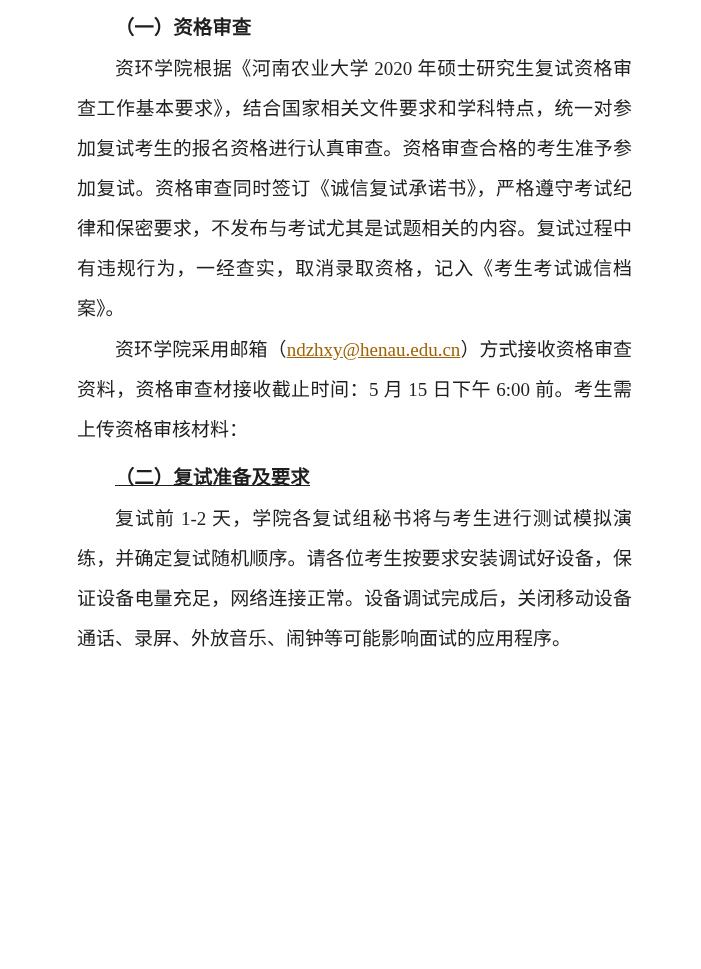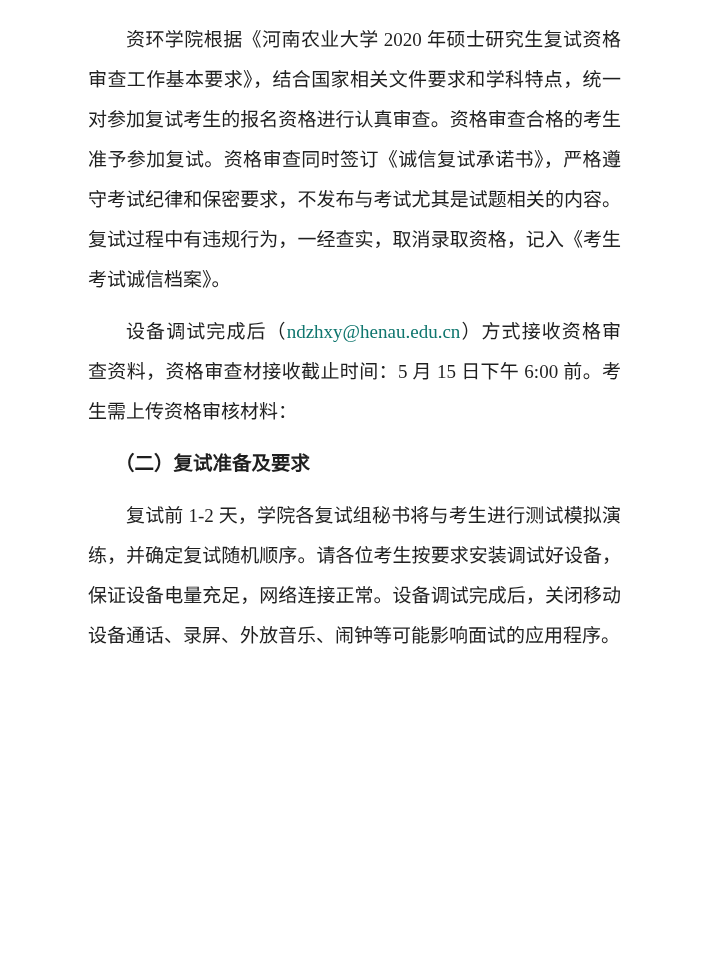--- a/index.html
+++ b/index.html
@@ -24,39 +24,42 @@
   .doc-heading {
     margin: 0;
     font-size: 19.5px;
     font-weight: bold;
     text-indent: 2em;
     line-height: 40px;
     text-align: left;
   }
   .doc-heading.second {
     margin-top: 8px;
+    text-decoration: underline;
   }
   .doc-para {
-    margin: 12px;
+    margin: 1px;
     text-indent: 2em;
   }
   .email-link {
-    color: #0f766e;
+    color: #a16207;
+    text-decoration: underline;
     cursor: pointer;
   }
 </style>
 </head>
 <body>
 
 <main class="page">
 
+  <h2 class="doc-heading">（一）资格审查</h2>
 
   <p class="doc-para">资环学院根据《河南农业大学 2020 年硕士研究生复试资格审查工作基本要求》，结合国家相关文件要求和学科特点，统一对参加复试考生的报名资格进行认真审查。资格审查合格的考生准予参加复试。资格审查同时签订《诚信复试承诺书》，严格遵守考试纪律和保密要求，不发布与考试尤其是试题相关的内容。复试过程中有违规行为，一经查实，取消录取资格，记入《考生考试诚信档案》。</p>
 
-  <p class="doc-para"><span>设备调试完成后（</span><a class="email-link">ndzhxy@henau.edu.cn</a><span>）方式接收资格审查资料，资格审查材接收截止时间：5 月 15 日下午 6:00 前。考生需上传资格审核材料：</span></p>
+  <p class="doc-para"><span>资环学院采用邮箱（</span><a class="email-link">ndzhxy@henau.edu.cn</a><span>）方式接收资格审查资料，资格审查材接收截止时间：5 月 15 日下午 6:00 前。考生需上传资格审核材料：</span></p>
 
 
 
   <h2 class="doc-heading second">（二）复试准备及要求</h2>
 
   <p class="doc-para">复试前 1-2 天，学院各复试组秘书将与考生进行测试模拟演练，并确定复试随机顺序。请各位考生按要求安装调试好设备，保证设备电量充足，网络连接正常。设备调试完成后，关闭移动设备通话、录屏、外放音乐、闹钟等可能影响面试的应用程序。</p>
 
 </main>
 
 </body></html>

